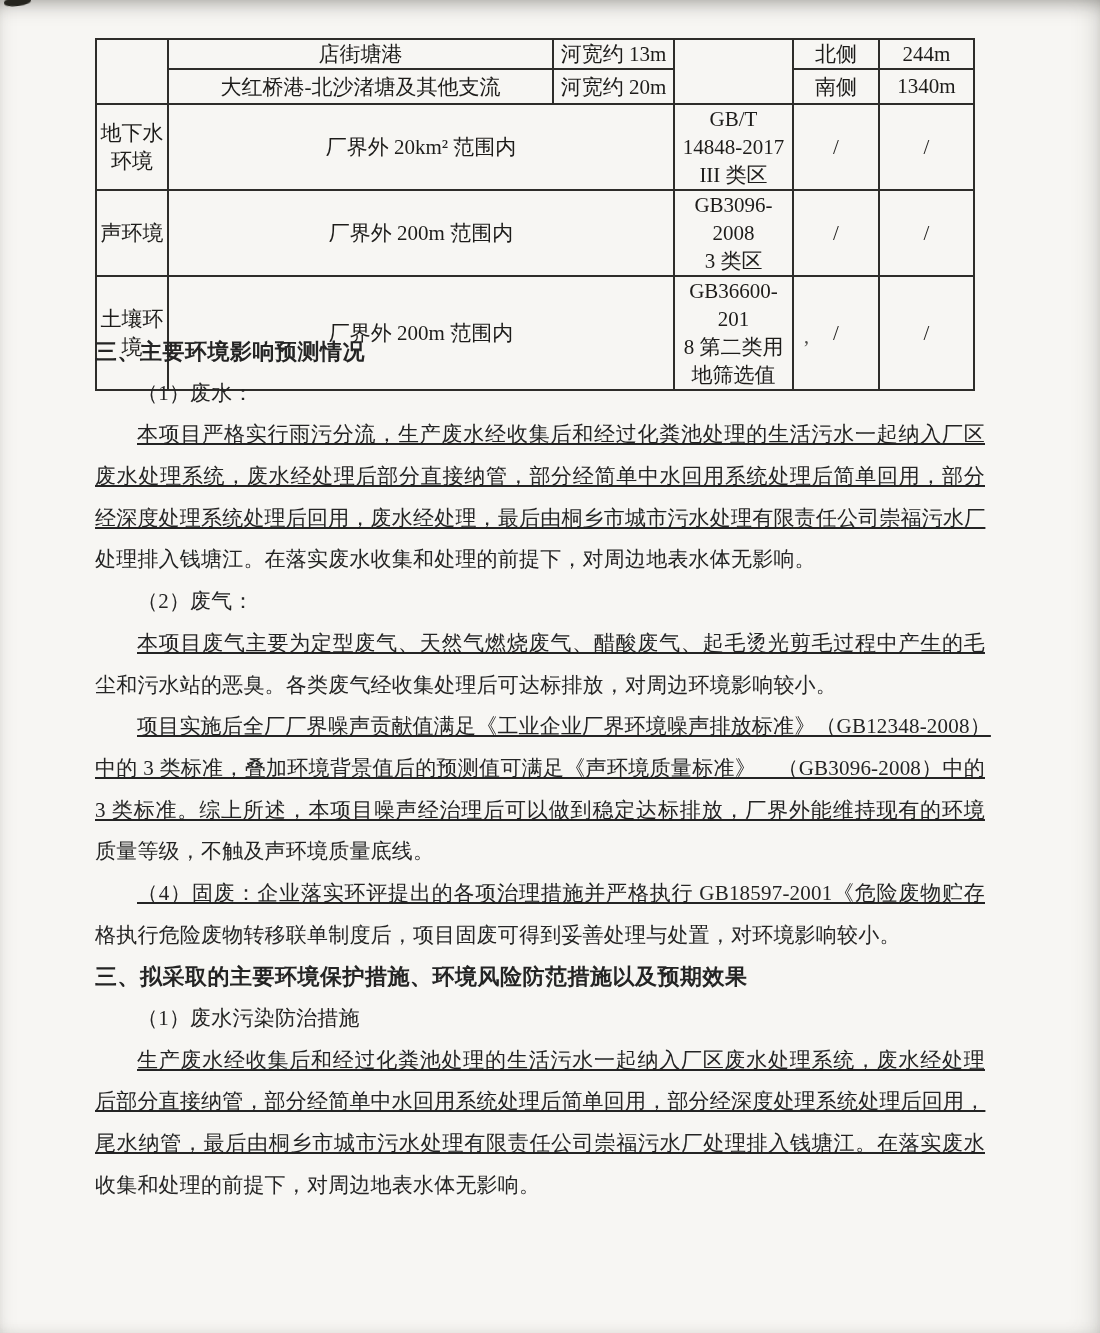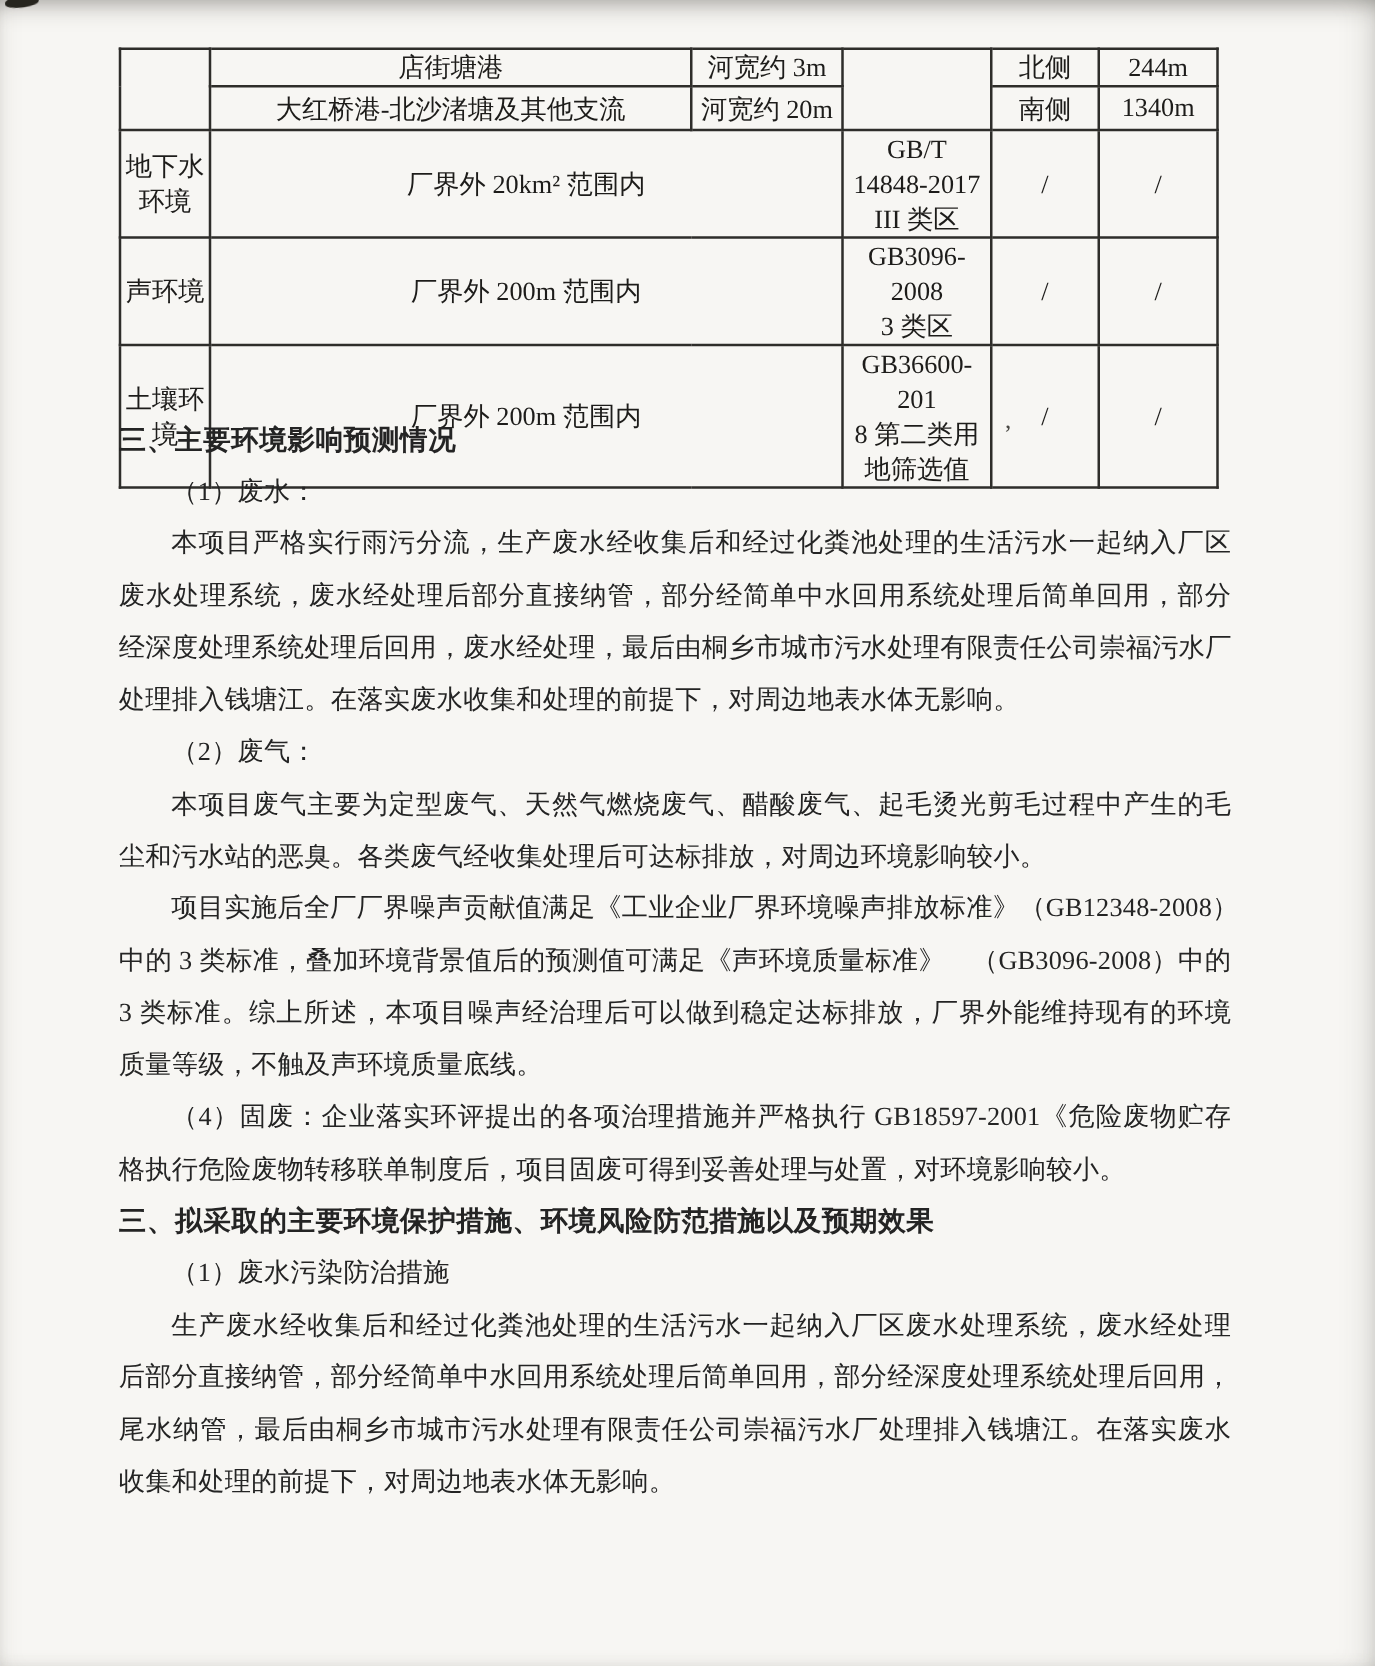--- a/index.html
+++ b/index.html
@@ -45,21 +45,21 @@
   .doc{
     position:absolute;left:95px;top:331px;width:890px;
     font-size:21px;z-index:1;
   }
   .ln{
     height:41.7px;line-height:41.7px;
     white-space:nowrap;
     letter-spacing:.2px;
   }
   .ind{text-indent:42px;}
-  .fill{text-align:justify;text-align-last:justify;}
+  .fill{text-align:justify;text-align-last:justify;text-decoration:underline;}
   .h{
     font-weight:bold;font-size:22px;
     font-family:"Liberation Sans","DejaVu Sans",sans-serif;
     letter-spacing:.5px;
   }
 </style>
 </head>
 <body>
 
 <div class="smudge"></div>
@@ -70,21 +70,21 @@
       <col style="width:385px">
       <col style="width:121px">
     <col style="width:119px">
       <col style="width:86px">
       <col style="width:95px">
   </colgroup>
   <tbody>
       <tr style="height:16px">
     <td rowspan="2"></td>
     <td>店街塘港</td>
-    <td>河宽约 3m</td>
+    <td>河宽约 13m</td>
     <td rowspan="2"></td>
     <td>北侧</td>
     <td>244m</td>
   </tr>
   <tr style="height:35px">
     <td>大红桥港-北沙渚塘及其他支流</td>
     <td>河宽约 20m</td>
     <td>南侧</td>
     <td>1340m</td>
   </tr>

